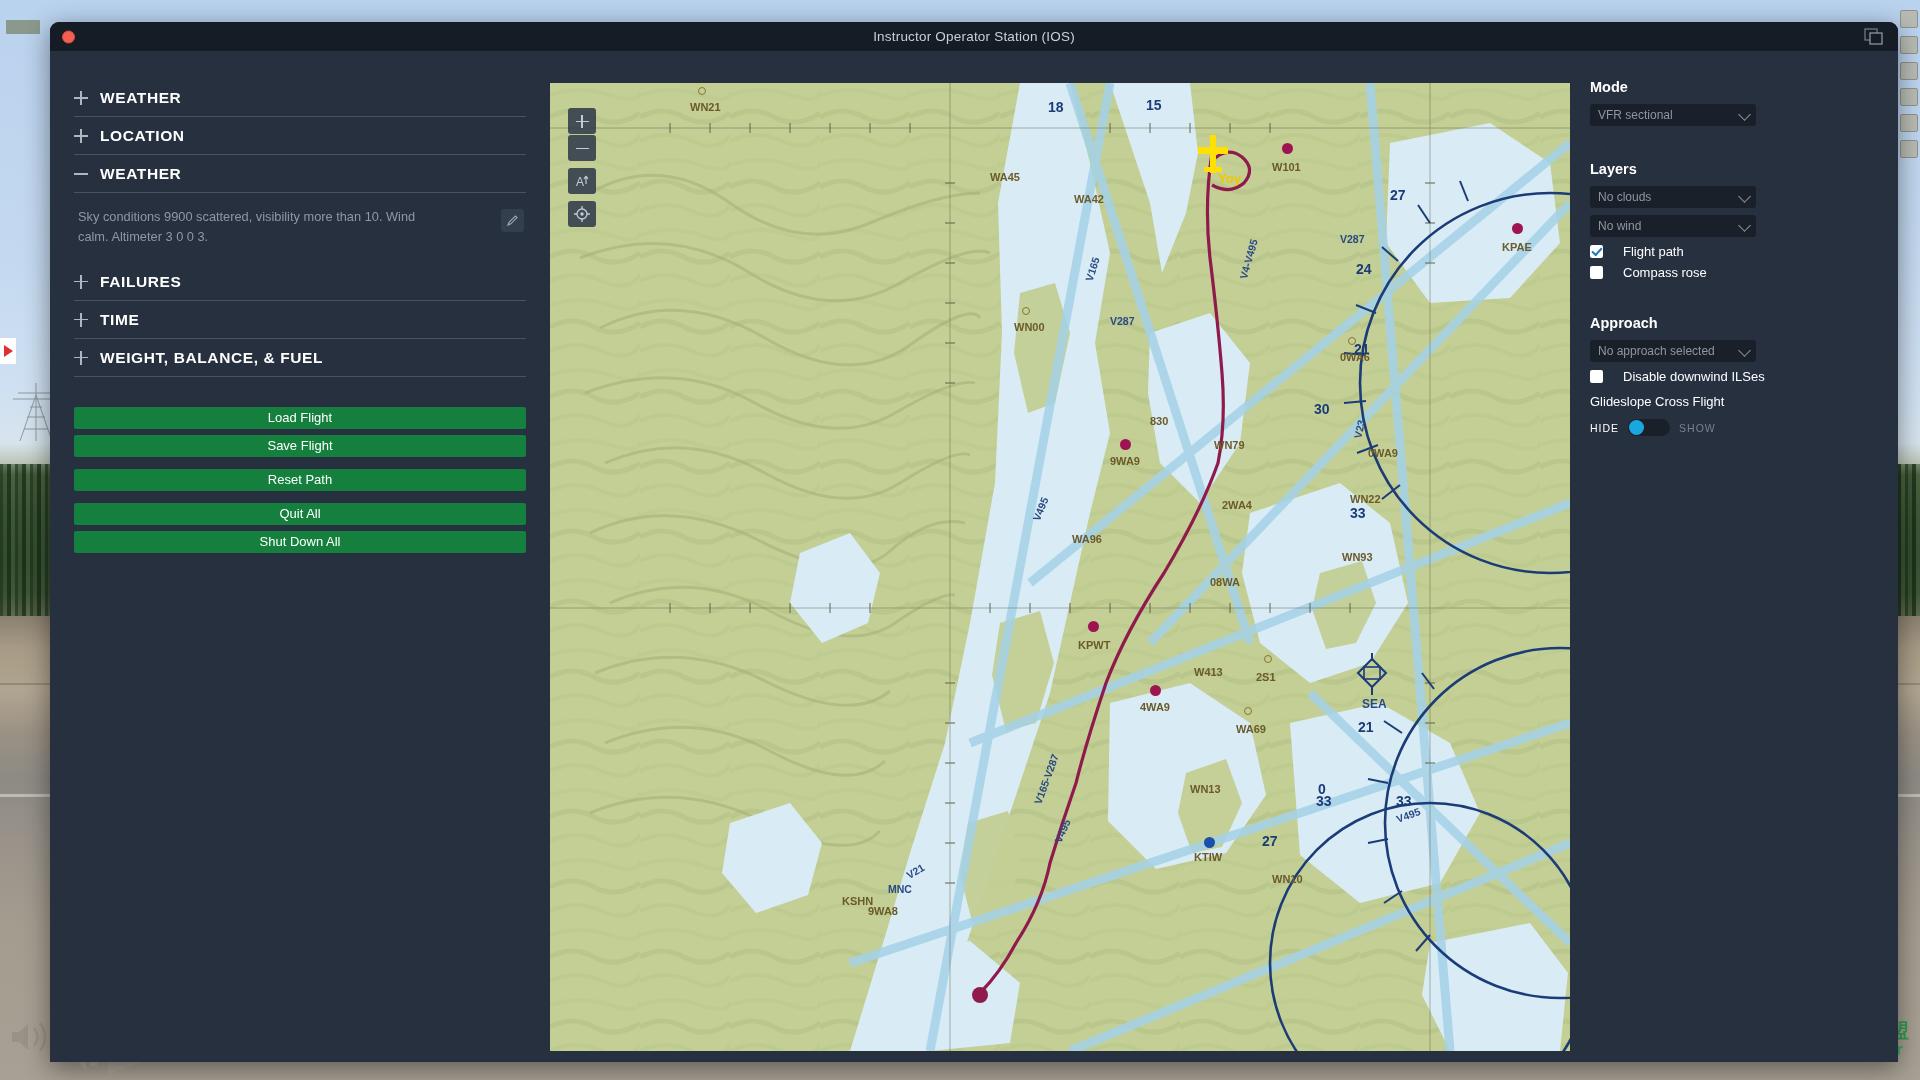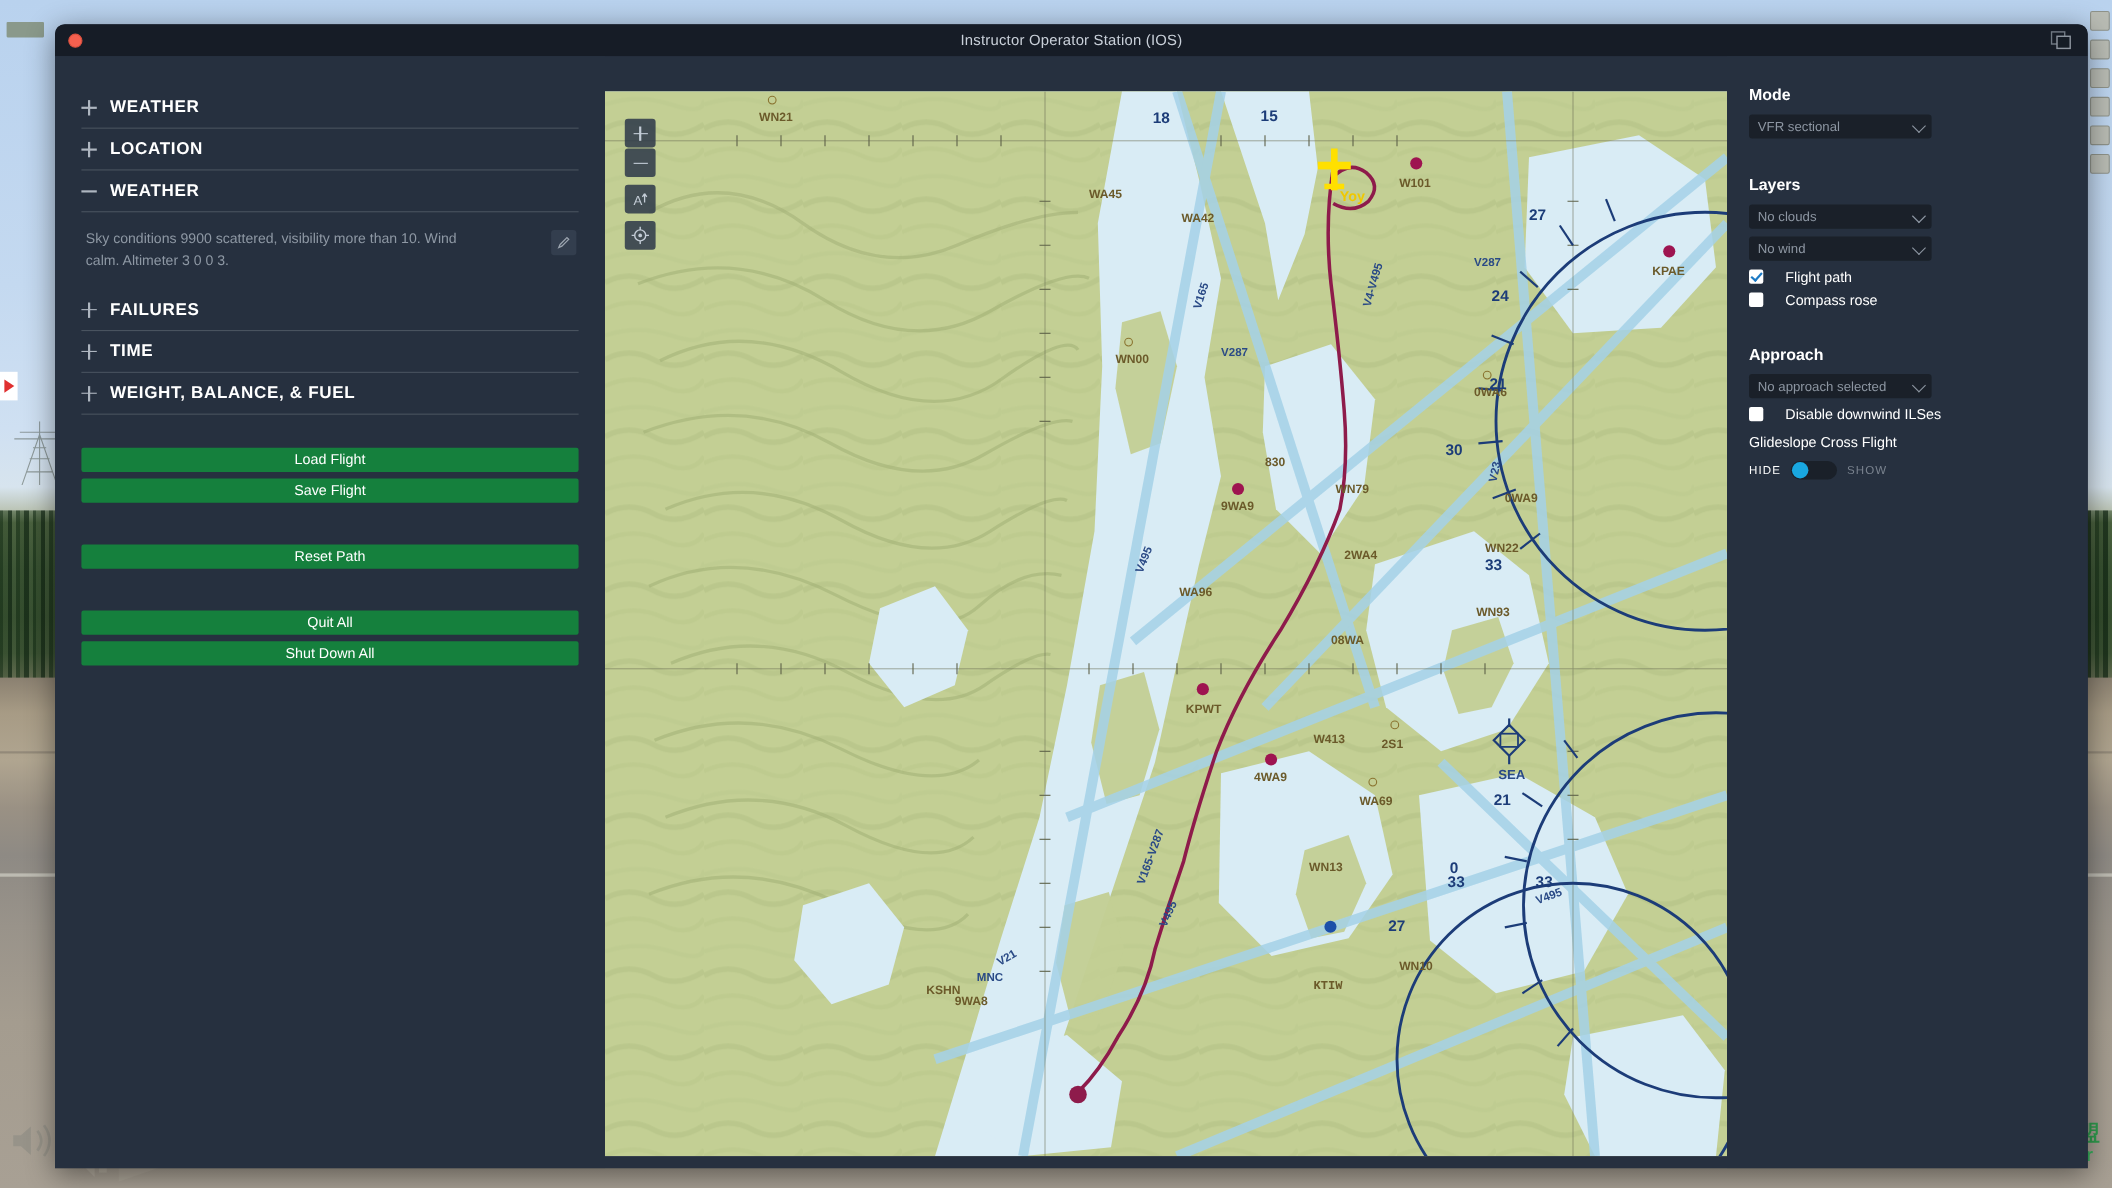--- a/index.html
+++ b/index.html
@@ -172,21 +172,21 @@
 
   #action-buttons { margin-top: 30px; }
   .action-button {
     width: 100%; height: 22px;
     background: #15803d; color: #ffffff;
     border: none; border-radius: 2px;
     font-size: 13px; font-family: "Liberation Sans", sans-serif;
     cursor: pointer; display: block;
     margin-bottom: 6px;
   }
-  .action-button.spaced { margin-top: 38px; }
+  .action-button.spaced { margin-top: 12px; }
 
   
   #map-area {
     position: relative;
     width: 1020px; flex: 0 0 1020px;
     margin: 32px 0 0 0;
     height: 968px;
     overflow: hidden;
     background: #c8d9c6;
   }
@@ -646,21 +646,21 @@
 
       <div class="map-label nav-label" style="left:812px;top:614px;font-size:12px;">SEA</div>
       <svg style="position:absolute;left:800px;top:570px;width:44px;height:42px;" viewBox="0 0 44 42">
         <path d="M8 20 L22 6 L36 20 L22 34 Z" fill="none" stroke="#1c3c78" stroke-width="2"></path>
         <rect x="14" y="14" width="16" height="12" fill="none" stroke="#1c3c78" stroke-width="1.6"></rect>
         <path d="M22 0 V8 M22 34 V42" stroke="#1c3c78" stroke-width="2"></path>
       </svg>
 
       <div class="map-label apt-label" style="left:640px;top:700px;">WN13</div>
       <div class="map-label apt-label" style="left:722px;top:790px;">WN10</div>
-      <div class="map-label apt-label" style="left:644px;top:808px;font-family:Liberation Mono, monospace;">KTIW</div>
+      <div class="map-label apt-label" style="left:644px;top:768px;">KTIW</div>
       <div class="apt-dot" style="left:654px;top:754px;background:#1c4fa8;"></div>
 
       <div class="map-label apt-label" style="left:292px;top:812px;">KSHN</div>
       <div class="map-label apt-label" style="left:318px;top:822px;text-align:center;">9WA8</div>
       <div class="map-label nav-label" style="left:338px;top:800px;">MNC</div>
 
       <div class="map-label nav-label" style="left:530px;top:180px;transform:rotate(-72deg);">V165</div>
       <div class="map-label nav-label" style="left:560px;top:232px;">V287</div>
       <div class="map-label nav-label" style="left:478px;top:420px;transform:rotate(-68deg);">V495</div>
       <div class="map-label nav-label" style="left:470px;top:690px;transform:rotate(-70deg);">V165-V287</div>

